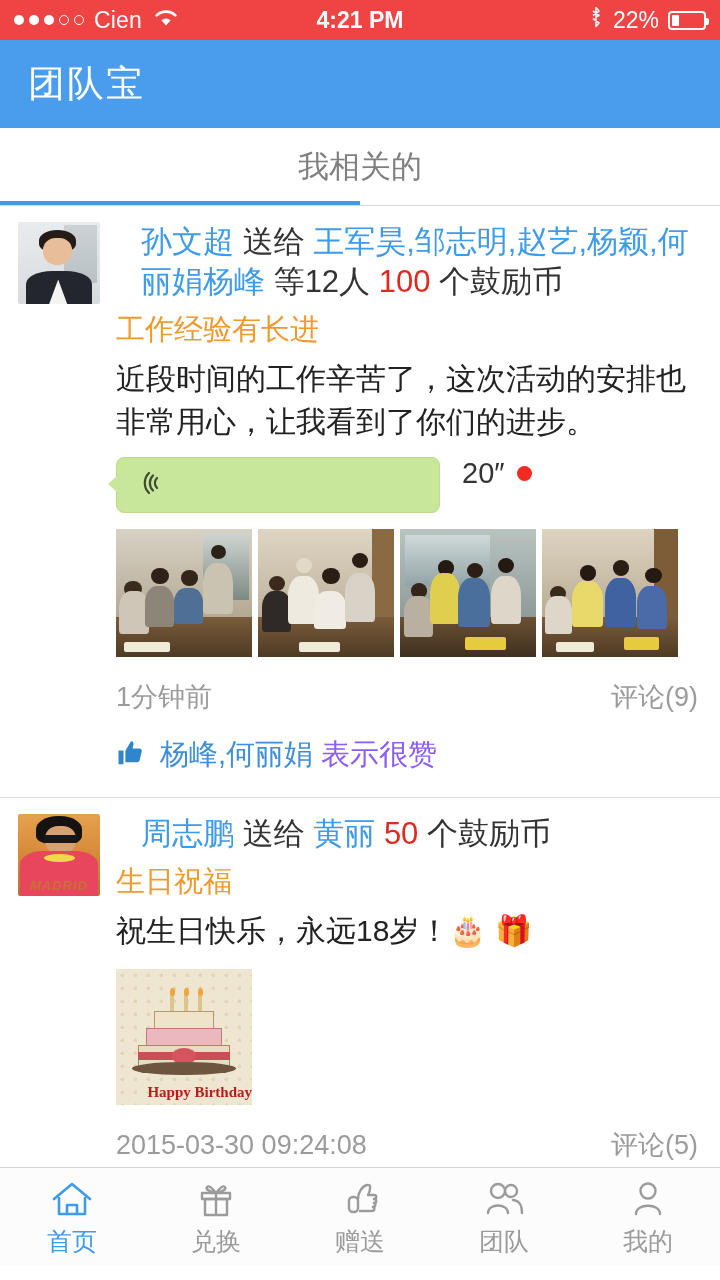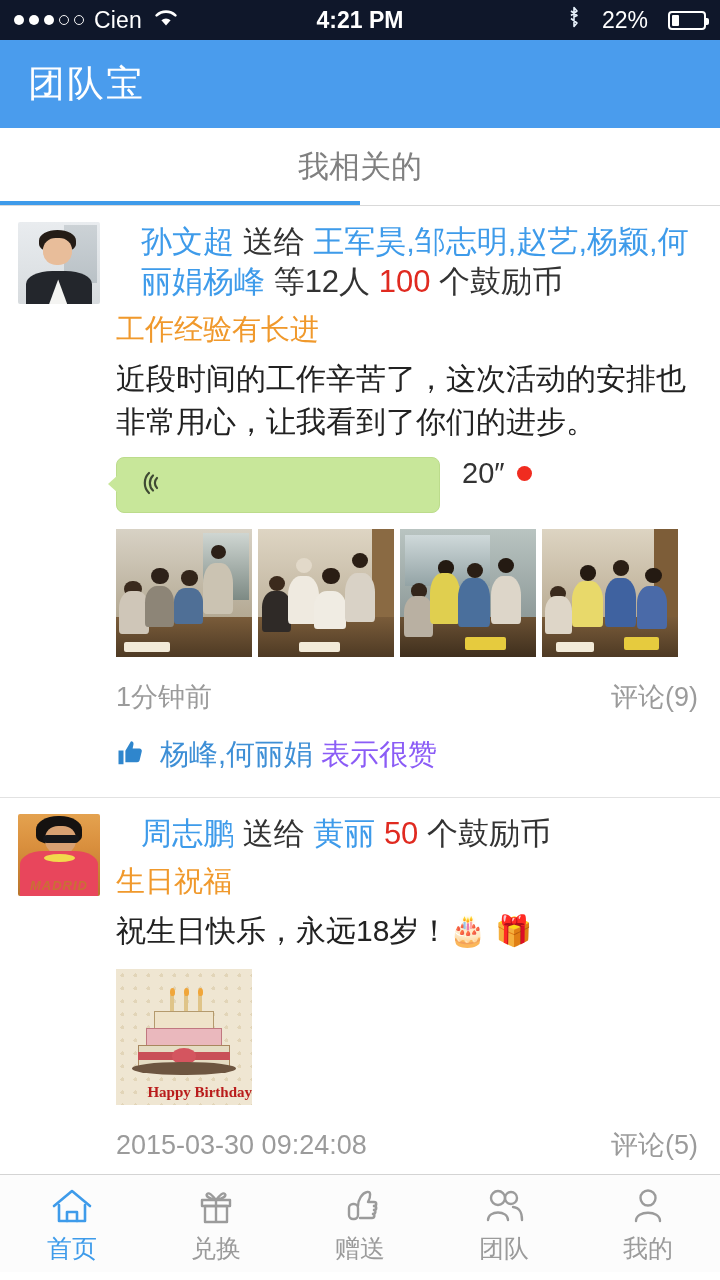--- a/index.html
+++ b/index.html
@@ -6,35 +6,35 @@
   html, body {
     width: 720px; height: 1280px;
     font-family: "Liberation Sans", "DejaVu Sans", sans-serif;
     background: #ffffff;
     overflow: hidden;
   }
   .phone { position: relative; width: 720px; height: 1280px; background:#fff; }
 
   
   .statusbar {
-    height: 40px; background: #0f172a; color: #fff;
+    height: 40px; background: #ef4444; color: #fff;
     display: flex; align-items: center; padding: 0 14px;
     font-size: 23px; position: relative;
   }
   .sb-left { display: flex; align-items: center; gap: 7px; }
   .dots { display: flex; gap: 5px; align-items: center; }
   .dot { width: 10px; height: 10px; border-radius: 50%; background: #fff; }
   .dot.hollow { background: transparent; border: 1.6px solid #ffffff; opacity:.95; }
   .carrier { font-size: 23px; letter-spacing: .2px; margin-left: 3px; }
   .wifi { margin-left: 4px; display:inline-block; }
   .sb-center {
     position: absolute; left: 0; right: 0; text-align: center;
     font-size: 23px; font-weight: bold; pointer-events: none;
   }
-  .sb-right { margin-left: auto; display: flex; align-items: center; gap: 20px; z-index:2;}
+  .sb-right { margin-left: auto; display: flex; align-items: center; gap: 9px; z-index:2;}
   .batt-pct { font-size: 23px; }
   .battery {
     width: 38px; height: 19px; border: 2px solid #fff; border-radius: 4px;
     position: relative; display:flex; align-items:center; padding:2px;
   }
   .battery::after {
     content:""; position:absolute; right:-5px; top:5px; width:3px; height:7px;
     background:#fff; border-radius:0 2px 2px 0;
   }
   .battery .fill { height: 100%; background:#fff; border-radius:1px; }
@@ -174,21 +174,21 @@
   .bday .candle { position:absolute; bottom:69%; width:4px; height:16px;
                   background:#dfc489; }
   .bday .flame { position:absolute; width:5px; height:8px; background:#f0a63a;
                  border-radius:50% 50% 40% 40%; }
   .bday .caption { position:absolute; left:0; bottom:3%; width:100%;
                    text-align:right; font-size:15px; color:#b91c1c;
                    font-family:"Liberation Serif", serif; font-weight:bold; }
 
   
   .tabbar {
-    position:absolute; left:0; bottom:8px; width:720px; height:98px;
+    position:absolute; left:0; bottom:15px; width:720px; height:98px;
     background:#fcfcfc; border-top:1px solid #d4d4d4;
     display:flex; align-items:center;
   }
   .tabitem { flex:1; display:flex; flex-direction:column; align-items:center;
              justify-content:center; gap:6px; color:#9b9b9b; }
   .tabitem.active { color:#3e9bea; }
   .tabitem .ic { height:44px; display:flex; align-items:flex-end; }
   .tabitem .lb { font-size:25px; }
   .feed-wrap { height: 1072px; overflow:hidden; }
 </style>

